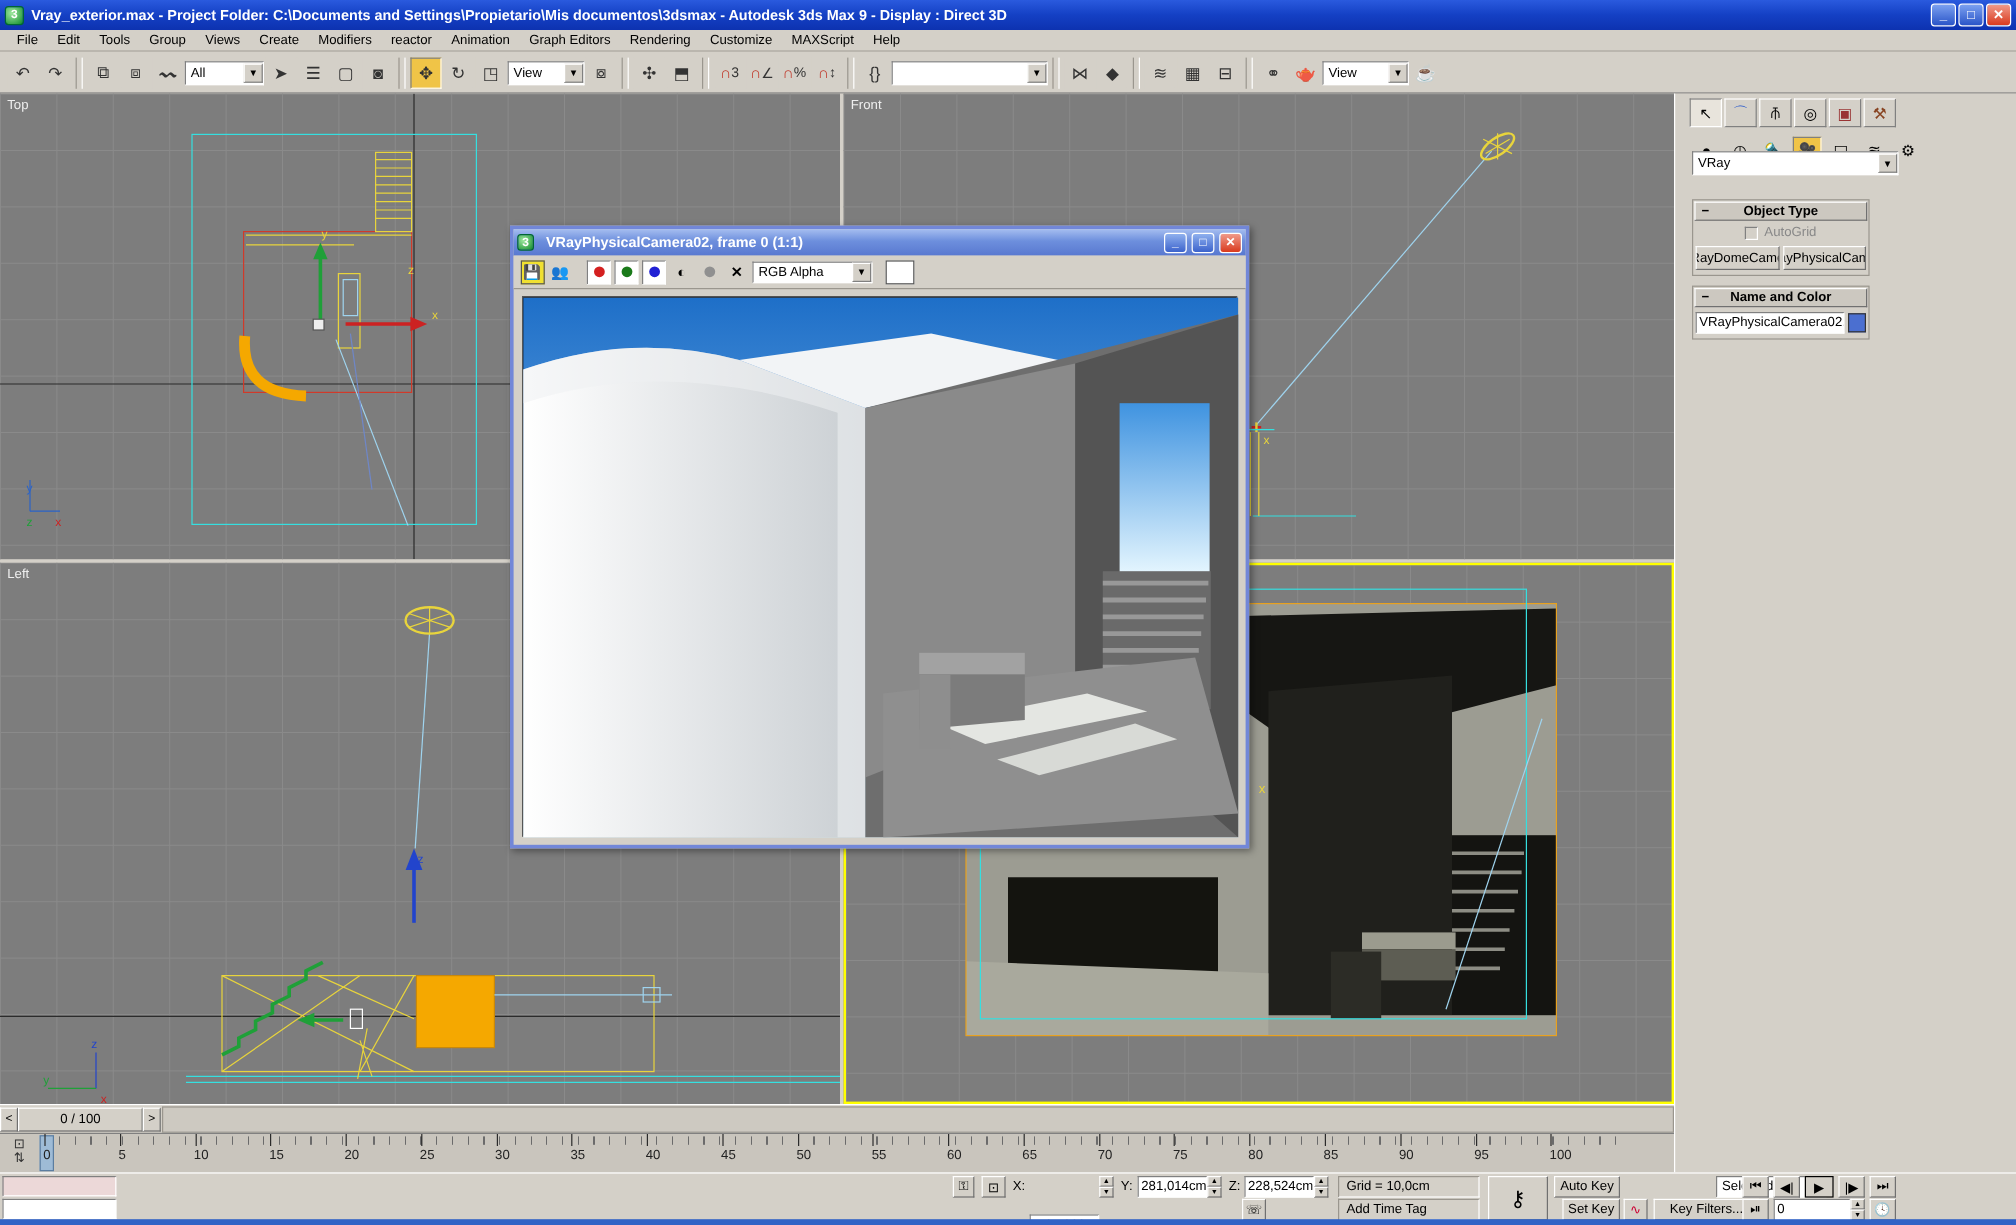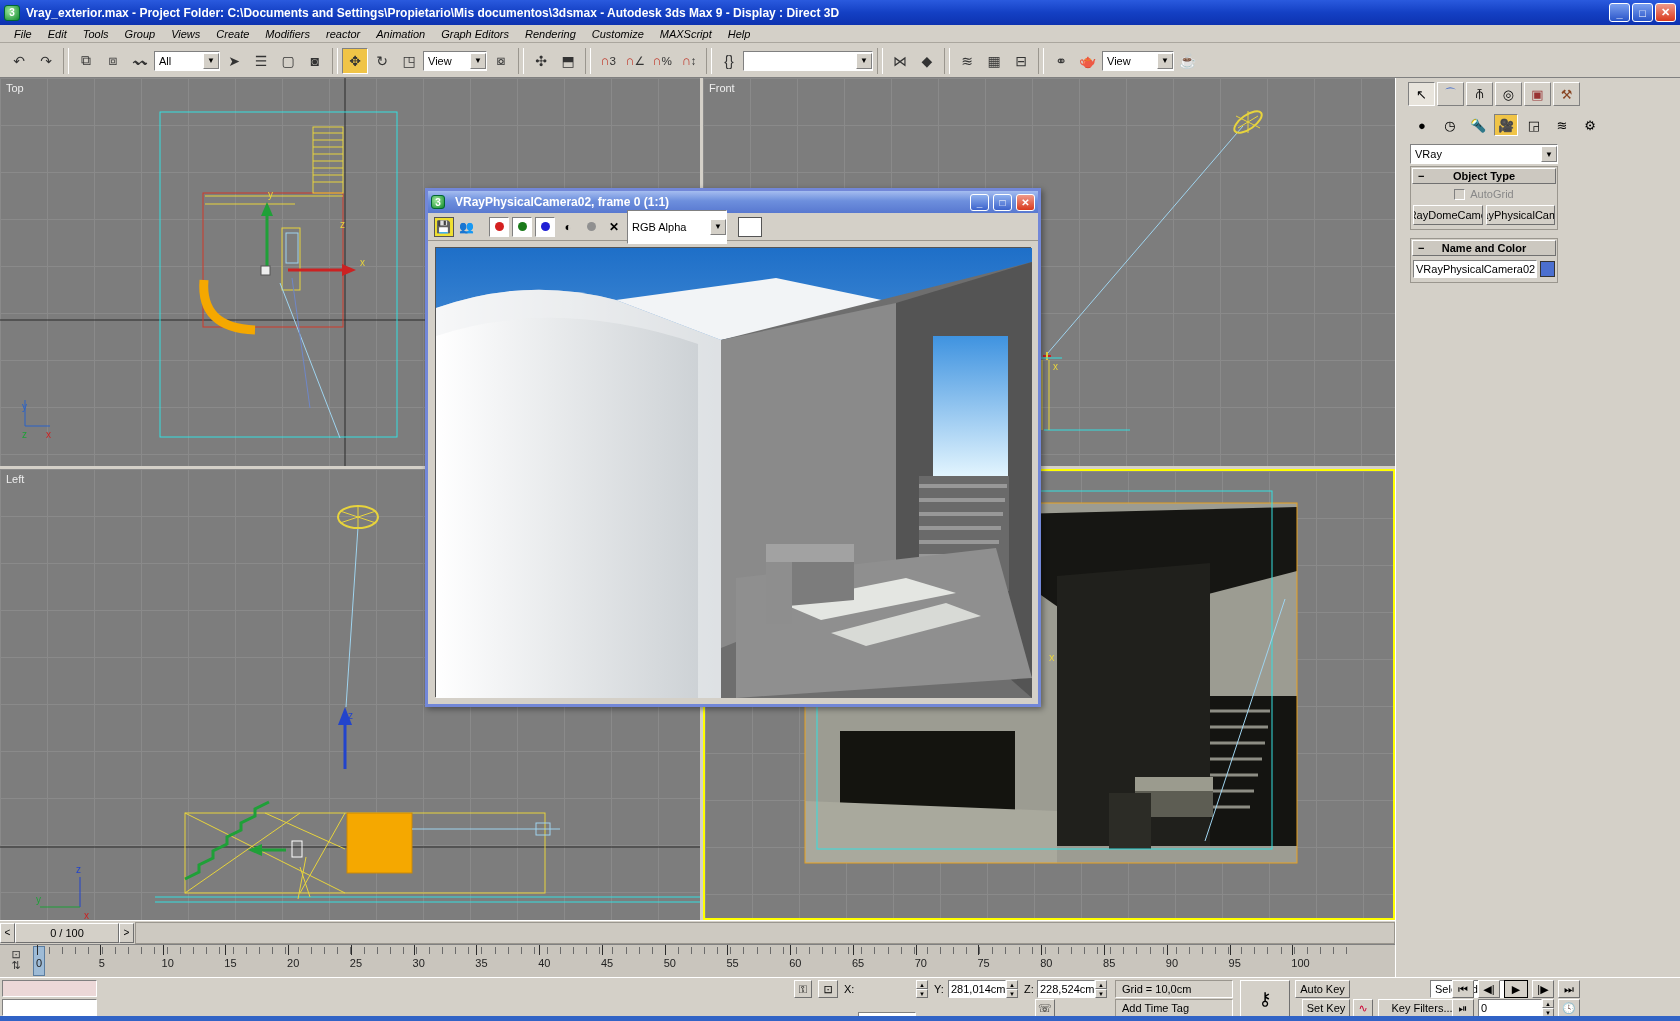--- a/index.html
+++ b/index.html
@@ -15,21 +15,21 @@
     border:1px solid #063; margin-right:6px; flex:none; display:flex; align-items:center; justify-content:center;
     color:#fff; font-size:10px; font-weight:bold; }
   .win-btns { margin-left:auto; display:flex; gap:2px; }
   .win-btn { width:21px; height:19px; border:1px solid #fff; border-radius:3px; color:#fff;
     display:flex; align-items:center; justify-content:center; font-size:11px; font-weight:bold;
     background:linear-gradient(180deg,#7ba0f0,#2a55c8); }
   .win-btn.close { background:linear-gradient(180deg,#f09a8a,#d93a1e); }
 
   .menubar { position:absolute; left:0; top:25px; width:1680px; height:18px; background:#d4d0c8;
     display:flex; align-items:center; padding-left:6px; border-bottom:1px solid #aaa69e; }
-  .menubar span { padding:2px 8px;font-style:italic; }
+  .menubar span { padding:2px 8px; }
 
   .toolbar { position:absolute; left:0; top:44px; width:1680px; height:34px; background:#d4d0c8;
     display:flex; align-items:center; gap:1px; padding-left:6px;
     border-bottom:1px solid #808080; }
   .tbtn { width:26px; height:26px; display:flex; align-items:center; justify-content:center;
     font-size:14px; color:#333; background:#d4d0c8; border:1px solid #d4d0c8; flex:none; }
   .tbtn.active { background:#f0c447; border-color:#808080 #fff #fff #808080; }
   .tsep { width:6px; height:26px; flex:none; border-left:1px solid #9a968e; border-right:1px solid #fff; margin:0 3px; }
   .dropdown { height:20px; background:#fff; border:1px solid; border-color:#808080 #fff #fff #808080;
     display:flex; align-items:center; flex:none; position:relative; padding-left:4px; }
@@ -353,21 +353,21 @@
           <div class="dot" style="background:#1a7a1a;"></div>
         </div>
       <div class="chanbox">
           <div class="dot" style="background:#2020d4;"></div>
         </div>
       <div class="rtool">◐</div>
       <div class="rtool">
           <div class="dot" style="background:#909090;"></div>
         </div>
       <div class="rtool" style="font-weight:bold;">✕</div>
-      <div class="dropdown" style="width:100px;height:34px;">
+      <div class="dropdown" style="width:100px;height:18px;">
         <span>RGB Alpha</span>
         <span class="dd-arrow">▼</span>
       </div>
       <div style="width:24px;height:20px;background:#fff;border:1px solid #555;margin-left:8px;"></div>
     </div>
     <div class="rimg">
       <svg width="596" height="450">
         <defs>
           <linearGradient id="sky" x1="0" y1="0" x2="0" y2="1">
             <stop offset="0" stop-color="#1e6fc8"></stop>
@@ -413,21 +413,21 @@
     </div>
     <div class="cp-cats">
       <div class="cp-cat">●</div>
       <div class="cp-cat">◷</div>
       <div class="cp-cat" style="color:#b8a000;">🔦</div>
       <div class="cp-cat sel">🎥</div>
       <div class="cp-cat">◲</div>
       <div class="cp-cat">≋</div>
       <div class="cp-cat">⚙</div>
     </div>
-    <div class="dropdown" style="position:absolute;left:14px;top:66px;width:148px;height:20px;">
+    <div class="dropdown" style="position:absolute;left:14px;top:48px;width:172px;height:20px;">
       <span>VRay</span>
       <span class="dd-arrow">▼</span>
     </div>
 
     <div class="rollout" style="margin-top:26px;">
       <div class="roll-head">
         <span class="minus">−</span>
         <span class="rtitle">Object Type</span>
       </div>
       <div style="display:flex;align-items:center;justify-content:center;gap:5px;height:20px;color:#888;">

